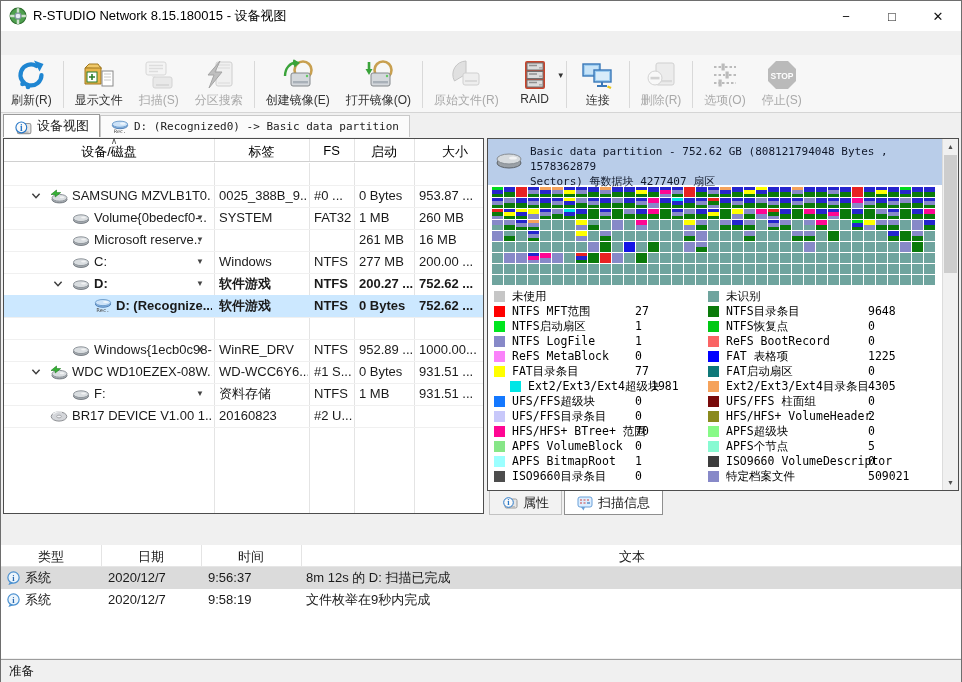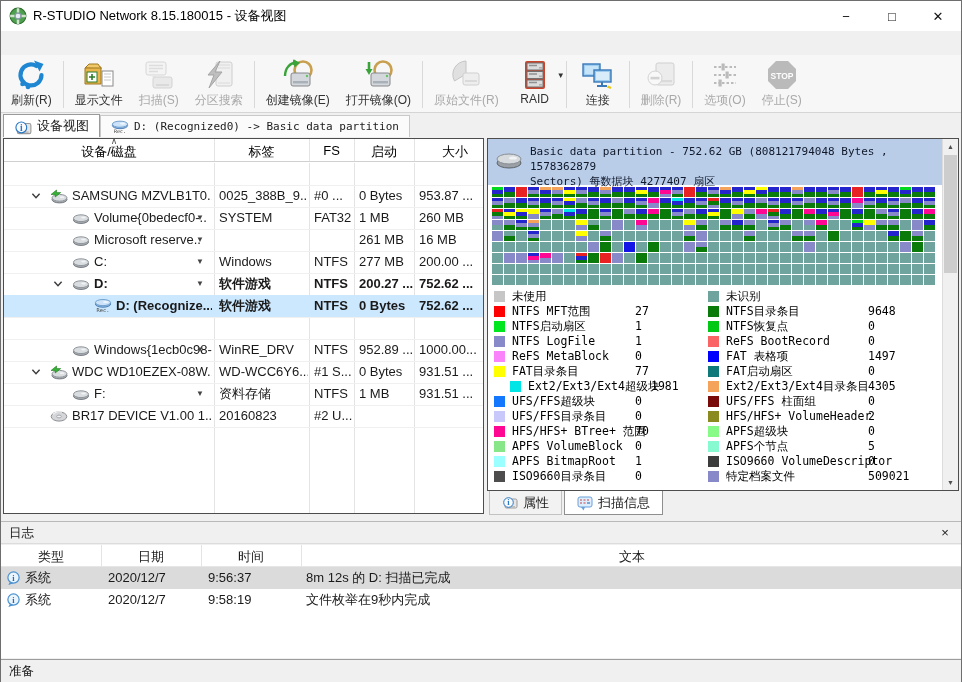--- a/index.html
+++ b/index.html
@@ -1729,21 +1729,21 @@
           <span class="lg-count" style="left: 160px;">0</span>
         </div>
         <div class="lg-row" style="top: 45px; left: 220px; width: 220px;">
           <span class="lg-swatch" style="left: 0px; background: rgb(250, 100, 100);"></span>
           <span class="lg-label">ReFS BootRecord</span>
           <span class="lg-count" style="left: 160px;">0</span>
         </div>
         <div class="lg-row" style="top: 60px; left: 220px; width: 220px;">
           <span class="lg-swatch" style="left: 0px; background: rgb(0, 0, 255);"></span>
           <span class="lg-label">FAT 表格项</span>
-          <span class="lg-count" style="left: 160px;">1497</span>
+          <span class="lg-count" style="left: 160px;">1225</span>
         </div>
         <div class="lg-row" style="top: 75px; left: 220px; width: 220px;">
           <span class="lg-swatch" style="left: 0px; background: rgb(15, 120, 120);"></span>
           <span class="lg-label">FAT启动扇区</span>
           <span class="lg-count" style="left: 160px;">0</span>
         </div>
         <div class="lg-row" style="top: 90px; left: 220px; width: 220px;">
           <span class="lg-swatch" style="left: 0px; background: rgb(245, 162, 91);"></span>
           <span class="lg-label">Ext2/Ext3/Ext4目录条目</span>
           <span class="lg-count" style="left: 160px;">4305</span>
@@ -1800,24 +1800,20 @@
         <span style="width: 16px; height: 15px; display: inline-block;"><svg viewBox="0 0 16 16">
             <rect x="1" y="2" width="14" height="10" rx="2" fill="#ddeeff" stroke="#6aa0d8"></rect>
             <path d="M3 5h2M6.5 5h2M10 5h2M3 8h2M6.5 8h2" stroke="#d04040" stroke-width="1.2"></path>
             <path d="M10 8h3" stroke="#3a78b8" stroke-width="1.2"></path>
             <path d="M4 12l2.5 3.5L8 12z" fill="#6aa0d8"></path>
           </svg></span>
         <span>扫描信息</span>
       </div>
     </div>
 
-  <div id="log-title">
-    <span>日志</span>
-    <div id="log-close">×</div>
-  </div>
   <div id="log-header">
       <div class="hdr-cell" style="left: 0px; width: 100px;">类型</div>
       <div class="hdr-cell" style="left: 100px; width: 100px;">日期</div>
       <div class="col-line" style="left: 100px;"></div>
       <div class="hdr-cell" style="left: 200px; width: 100px;">时间</div>
       <div class="col-line" style="left: 200px;"></div>
       <div class="hdr-cell" style="left: 300px; width: 662px;">文本</div>
       <div class="col-line" style="left: 300px;"></div>
     </div>
   <div id="log-rows">

